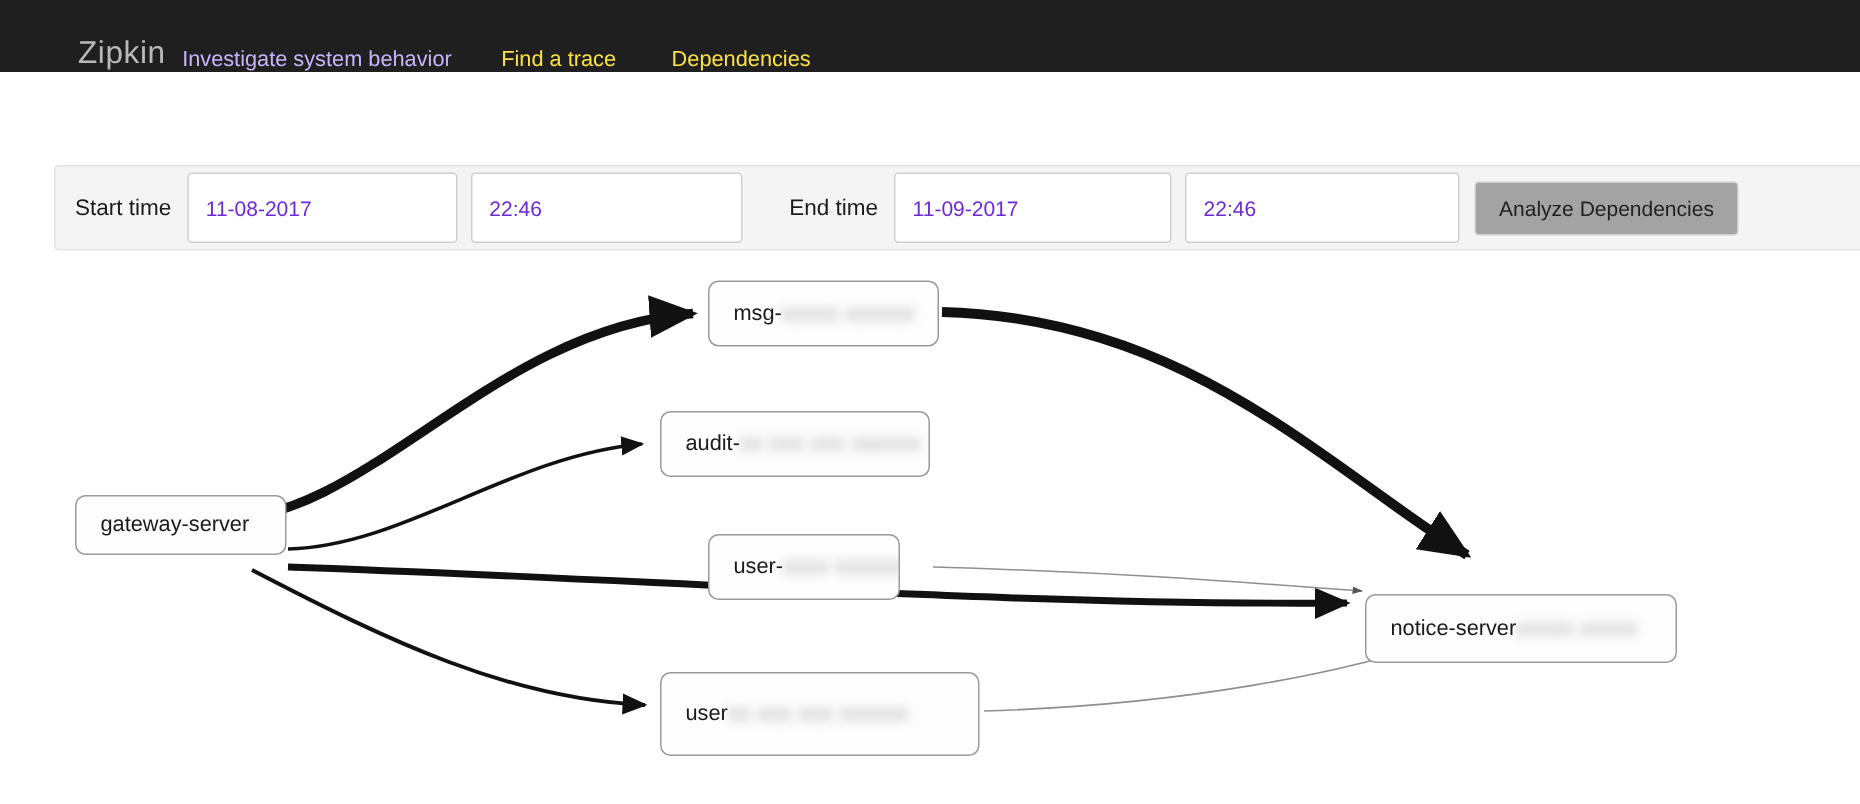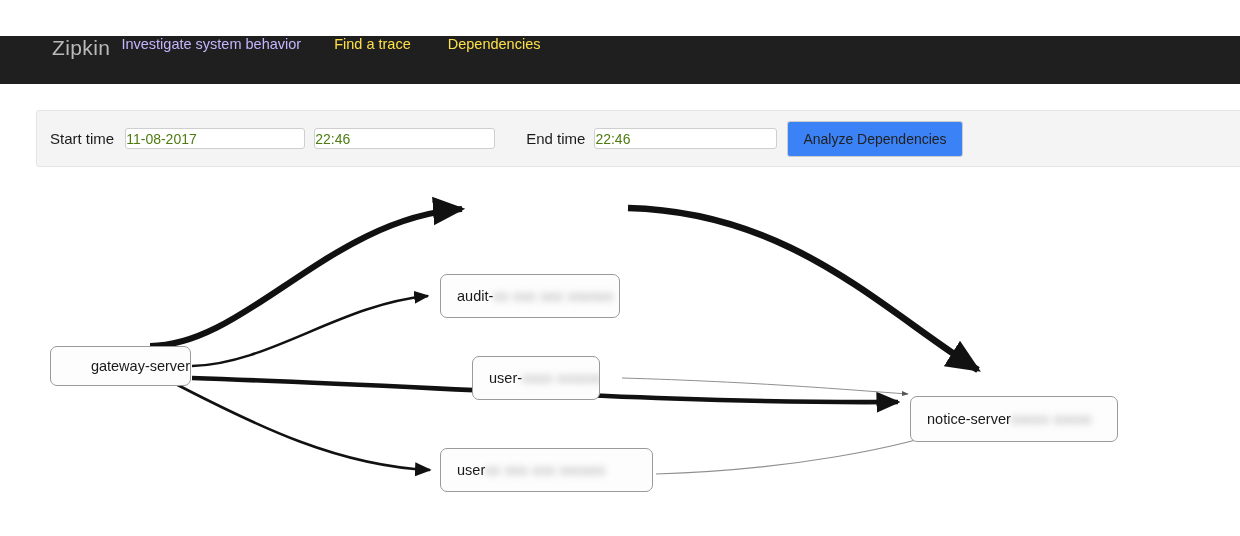--- a/index.html
+++ b/index.html
@@ -9,21 +9,21 @@
     background: #ffffff;
     font-family: "Liberation Sans", sans-serif;
     overflow: hidden;
   }
 
   
   #navbar {
     position: absolute; left: 0; top: 0;
     width: 1240px; height: 48px;
     background: #1f1f1f;
-    display: flex; align-items: flex-start; margin-top: 36px;
+    display: flex; align-items: flex-end;
   }
   #brand {
     color: #b9b9b9;
     font-size: 21px;
     letter-spacing: 0.4px;
     margin-left: 52px;
     font-weight: 400;
   }
   #tagline {
     color: #c4b5fd;
@@ -50,37 +50,38 @@
     display: flex; align-items: center;
   }
   .tb-label {
     font-size: 15px;
     font-weight: normal;
     color: #1b1b1b;
   }
   #lbl-start { margin-left: 13px; }
   #lbl-end   { margin-left: 31px; }
   .tb-input {
-    height: 21px;
+    height: 47px;
     background: #ffffff;
     border: 1px solid #cfcfcf;
     border-radius: 3px;
     font-size: 14px;
-    color: #4d7c0f;
+    color: #6d28d9;
     display: flex; align-items: center;
+    padding-left: 11px;
   }
   #in-start-date { width: 180px; margin-left: 11px; }
   #in-start-time { width: 181px; margin-left: 9px; }
   #in-end-date   { width: 185px; margin-left: 11px; }
   #in-end-time   { width: 183px; margin-left: 9px; }
   #analyze-btn {
     height: 36px;
     margin-left: 10px;
     padding: 0 15px;
-    background: #3b82f6;
+    background: #a3a3a3;
     border: 1px solid #cdcdcd;
     border-radius: 3px;
     font-size: 14px;
     color: #212121;
     font-family: "Liberation Sans", sans-serif;
     display: flex; align-items: center;
     cursor: pointer;
   }
 
   
@@ -120,20 +121,21 @@
   <div id="tagline">Investigate system behavior</div>
   <a href="#" class="nav-link" id="nav-find-trace">Find a trace</a>
   <a href="#" class="nav-link" id="nav-dependencies">Dependencies</a>
 </div>
 
 <div id="toolbar">
   <div class="tb-label" id="lbl-start">Start time</div>
   <div class="tb-input" id="in-start-date">11-08-2017</div>
   <div class="tb-input" id="in-start-time">22:46</div>
   <div class="tb-label" id="lbl-end">End time</div>
+  <div class="tb-input" id="in-end-date">11-09-2017</div>
   <div class="tb-input" id="in-end-time">22:46</div>
   <button id="analyze-btn">Analyze Dependencies</button>
 </div>
 
 <div id="graph">
 
   <svg id="edges" width="1240" height="358">
     <defs>
       <marker id="ah-heavy" viewBox="0 0 10 10" refX="9" refY="5" markerWidth="5.2" markerHeight="5.2" orient="auto-start-reverse">
         <path d="M 0 0.6 L 10 5 L 0 9.4 z" fill="#111111"></path>
@@ -154,36 +156,40 @@
 
     <path d="M 168,202 C 260,250 340,288 430,292" fill="none" stroke="#111111" stroke-width="2.6" marker-end="url(#ah-med)"></path>
 
     <path d="M 628,30 C 790,34 880,130 978,192" fill="none" stroke="#111111" stroke-width="6.6" marker-end="url(#ah-heavy)"></path>
 
     <path d="M 622,200 C 760,204 850,212 908,216" fill="none" stroke="#8f8f8f" stroke-width="1" marker-end="url(#ah-light)"></path>
 
     <path d="M 656,296 C 790,292 900,270 962,248" fill="none" stroke="#8f8f8f" stroke-width="1.1" marker-end="url(#ah-light)"></path>
   </svg>
 
-  <div class="node" style="left:50px; top:168px; width:141px; height:40px;justify-content:flex-end;">
+  <div class="node" style="left:50px; top:152px; width:141px; height:40px;">
     <span class="vis">gateway-server</span>
   </div>
 
+  <div class="node" style="left:472px; top:9px; width:154px; height:44px;">
+    <span class="vis">msg-</span>
+    <span class="redacted">xxxxx xxxxxx</span>
+  </div>
 
   <div class="node" style="left:440px; top:96px; width:180px; height:44px;">
     <span class="vis">audit-</span>
     <span class="redacted">xx xxx xxx xxxxxx</span>
   </div>
 
   <div class="node" style="left:472px; top:178px; width:128px; height:44px;">
     <span class="vis">user-</span>
     <span class="redacted">xxxx xxxxxx</span>
   </div>
 
-  <div class="node" style="left:440px; top:270px; width:213px; height:44px;">
+  <div class="node" style="left:440px; top:270px; width:213px; height:56px;">
     <span class="vis">user</span>
     <span class="redacted">xx xxx xxx xxxxxx</span>
   </div>
 
   <div class="node" style="left:910px; top:218px; width:208px; height:46px;">
     <span class="vis">notice-server</span>
     <span class="redacted">xxxxx xxxxx</span>
   </div>
 
 </div>

